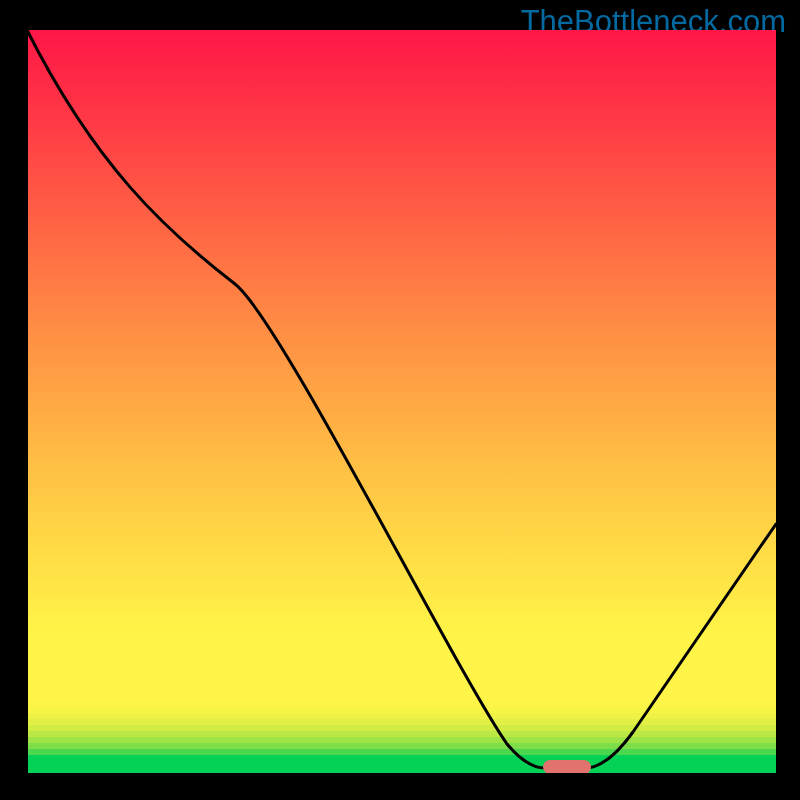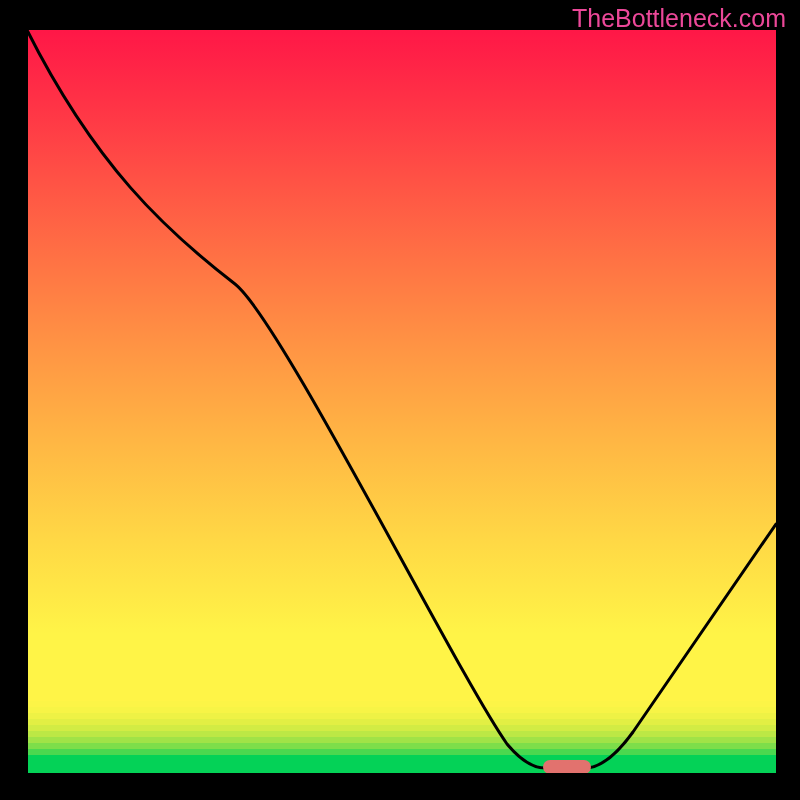--- a/index.html
+++ b/index.html
@@ -14,22 +14,22 @@
   .frame {
     position: relative;
     width: 800px;
     height: 800px;
     background: #000;
   }
   .watermark {
     position: absolute;
     top: 4px;
     right: 14px;
-    color: #ec4899;
-    font-size: 25px;
+    color: #0369a1;
+    font-size: 31px;
     font-weight: 500;
     letter-spacing: 0px;
     white-space: nowrap;
   }
   .plot-area {
     position: absolute;
     left: 25px;
     top: 30px;
     width: 751px;
     height: 746px;

